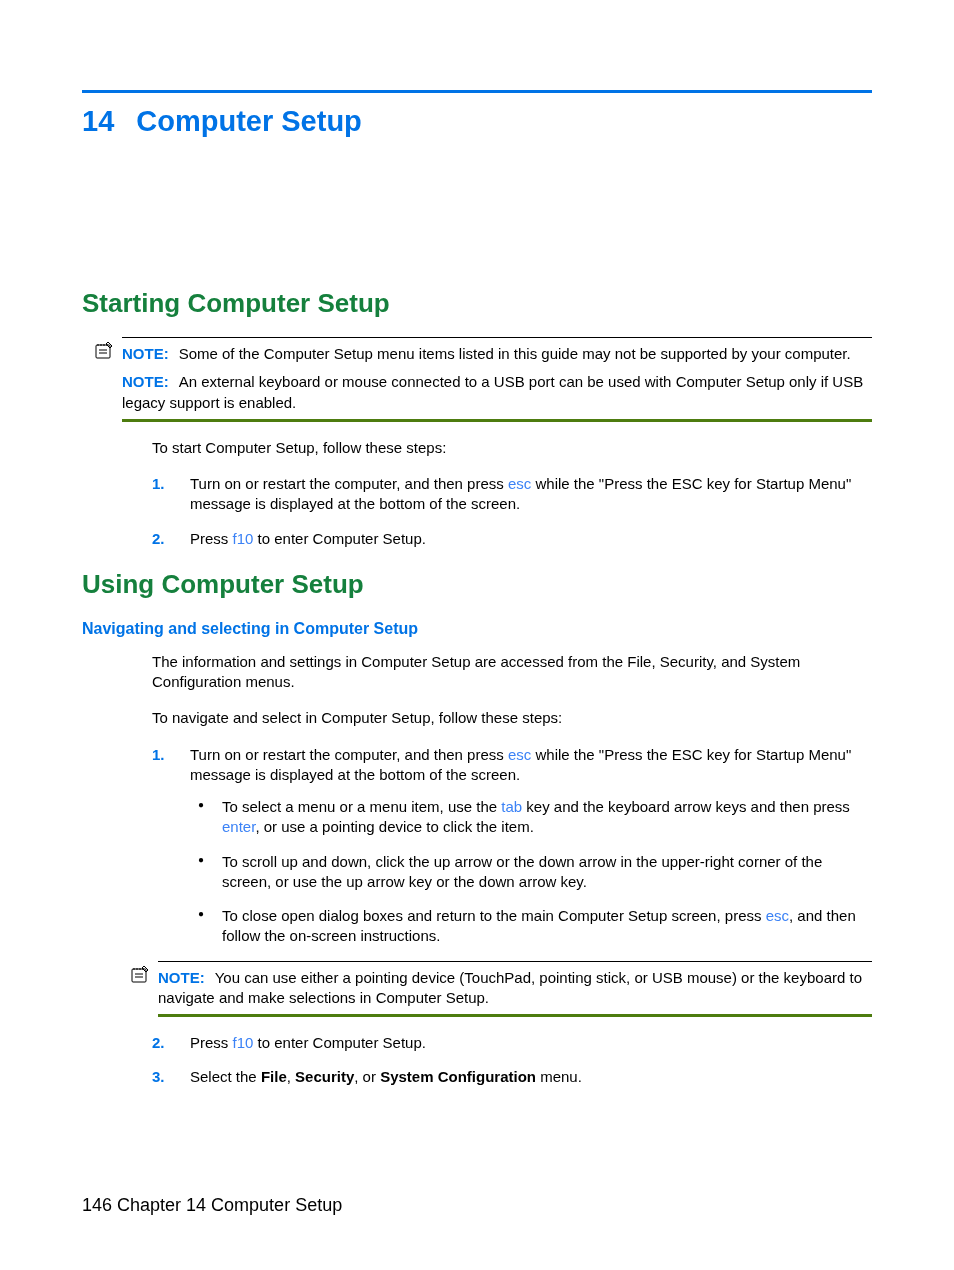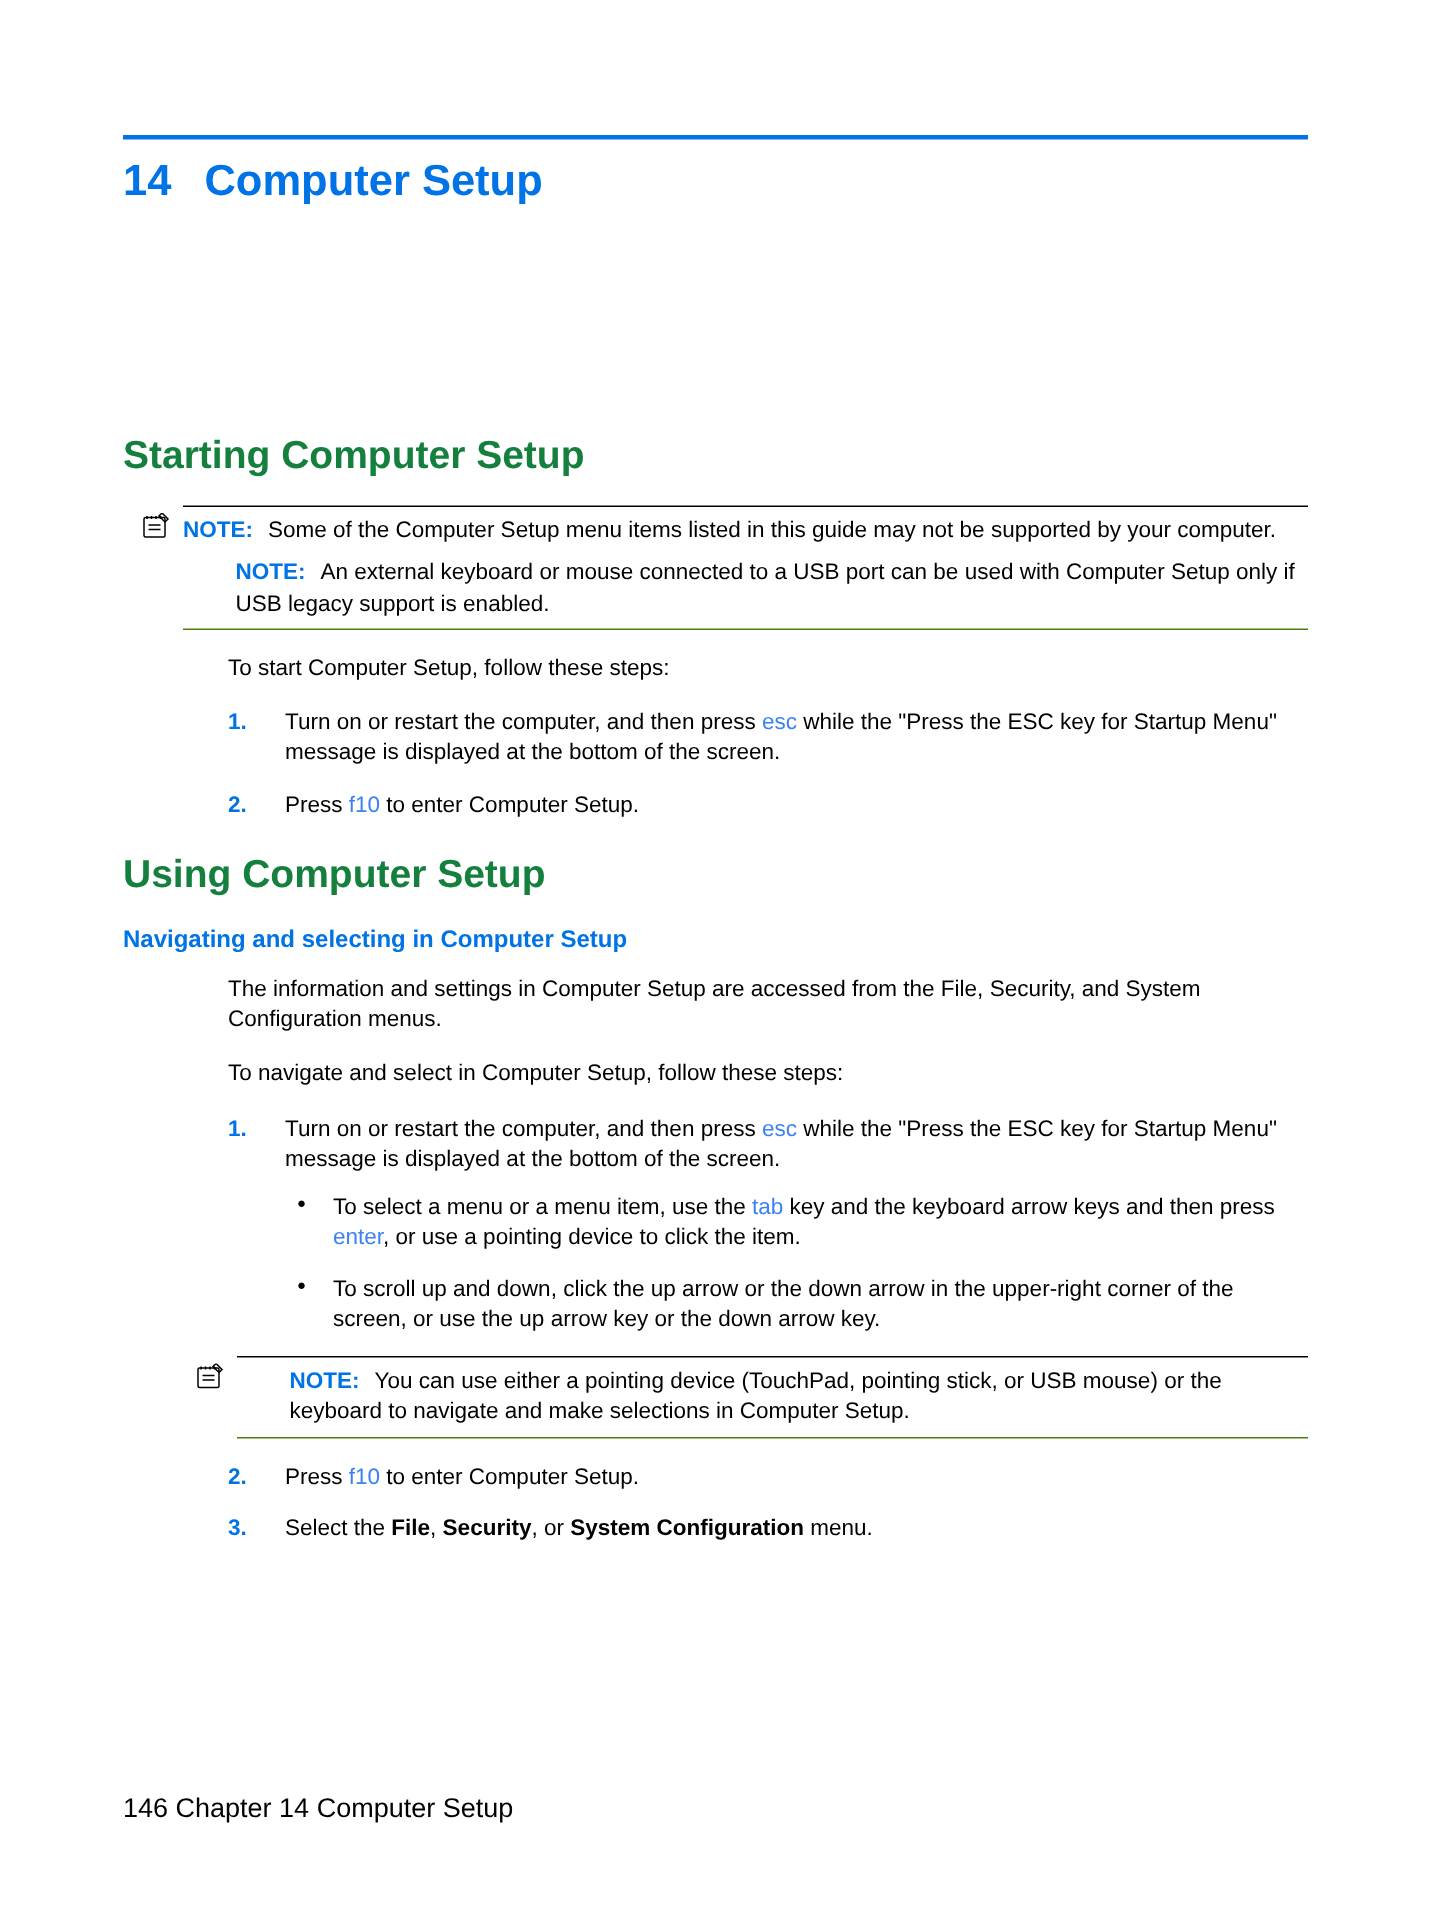--- a/index.html
+++ b/index.html
@@ -45,21 +45,21 @@
   }
   .body-indent {
     margin-left: 70px;
   }
   p {
     margin: 0 0 16px 0;
     line-height: 1.35;
   }
   .note-block {
     border-top: 1px solid #000;
-    border-bottom: 1px solid #4d7c0f;
+    border-bottom: 3px solid #4d7c0f;
     margin: 0 0 16px 40px;
     padding: 6px 0;
     position: relative;
   }
   .note-block.inner {
     margin-left: 74px;
   }
   .note-icon {
     position: absolute;
     left: -28px;
@@ -73,21 +73,20 @@
     margin-right: 10px;
   }
   .note-text {
     line-height: 1.35;
   }
   .note-para {
     margin: 0 0 8px 0;
   }
   .note-para:last-child {
     margin-bottom: 0;
-    margin-left: 35px;
   }
   ol.steps {
     list-style: none;
     padding: 0;
     margin: 0 0 20px 70px;
   }
   ol.steps > li {
     position: relative;
     padding-left: 38px;
     margin-bottom: 14px;
@@ -187,20 +186,23 @@
   <ol class="steps">
     <li>
       <span class="num">1.</span>
       <span>Turn on or restart the computer, and then press </span><span class="key">esc</span><span> while the "Press the ESC key for Startup Menu" message is displayed at the bottom of the screen.</span>
 
       <ul class="bullets">
         <li>
           <span>To select a menu or a menu item, use the </span><span class="key">tab</span><span> key and the keyboard arrow keys and then press </span><span class="key">enter</span><span>, or use a pointing device to click the item.</span>
         </li>
         <li>To scroll up and down, click the up arrow or the down arrow in the upper-right corner of the screen, or use the up arrow key or the down arrow key.</li>
+        <li>
+          <span>To close open dialog boxes and return to the main Computer Setup screen, press </span><span class="key">esc</span><span>, and then follow the on-screen instructions.</span>
+        </li>
       </ul>
 
       <div class="note-block inner" style="margin-left:-32px; margin-top:14px;">
         <svg class="note-icon" viewBox="0 0 20 18">
           <rect x="2" y="3" width="14" height="13" rx="1" fill="none" stroke="#000" stroke-width="1"></rect>
           <path d="M4 2 L4 4 M7 2 L7 4 M10 2 L10 4 M13 2 L13 4" stroke="#000" stroke-width="1"></path>
           <path d="M5 8 L13 8 M5 11 L13 11" stroke="#000" stroke-width="1"></path>
           <path d="M14 0 L18 4 L16 6 L12 2 Z" fill="none" stroke="#000" stroke-width="1"></path>
         </svg>
         <p class="note-para note-text">

